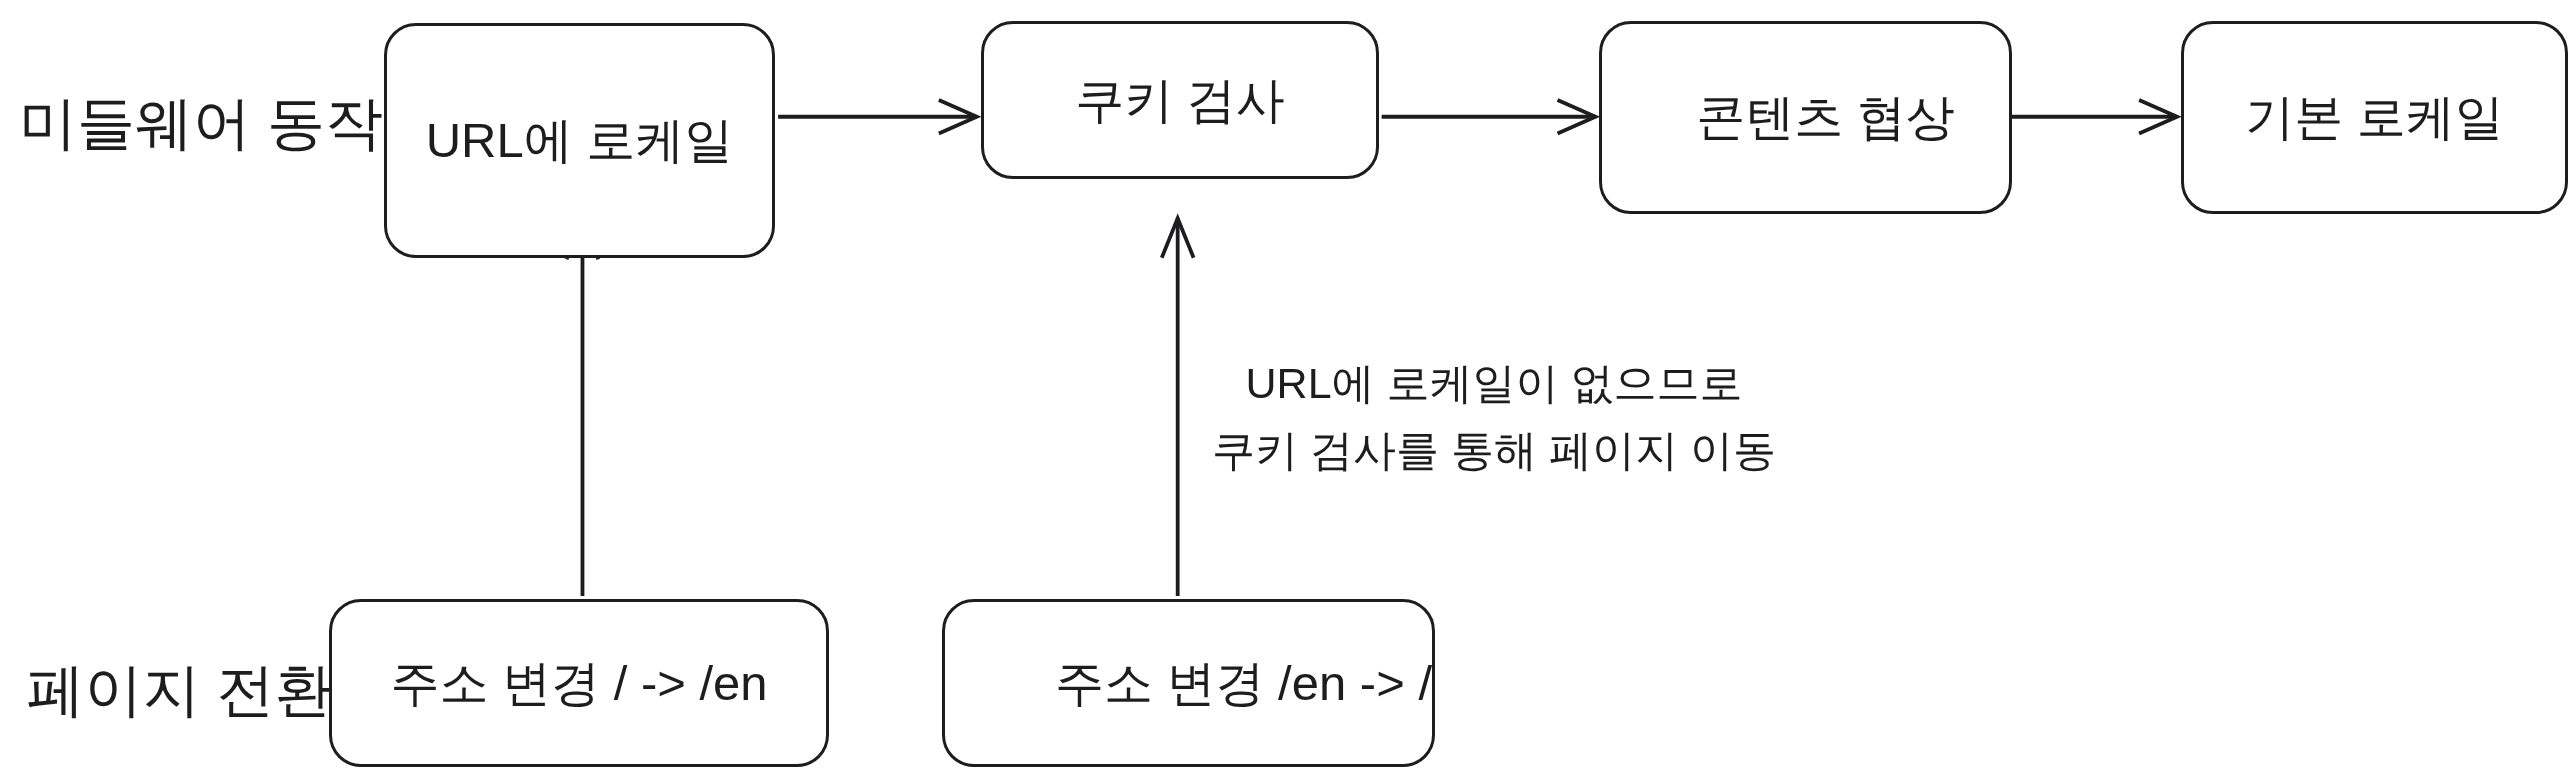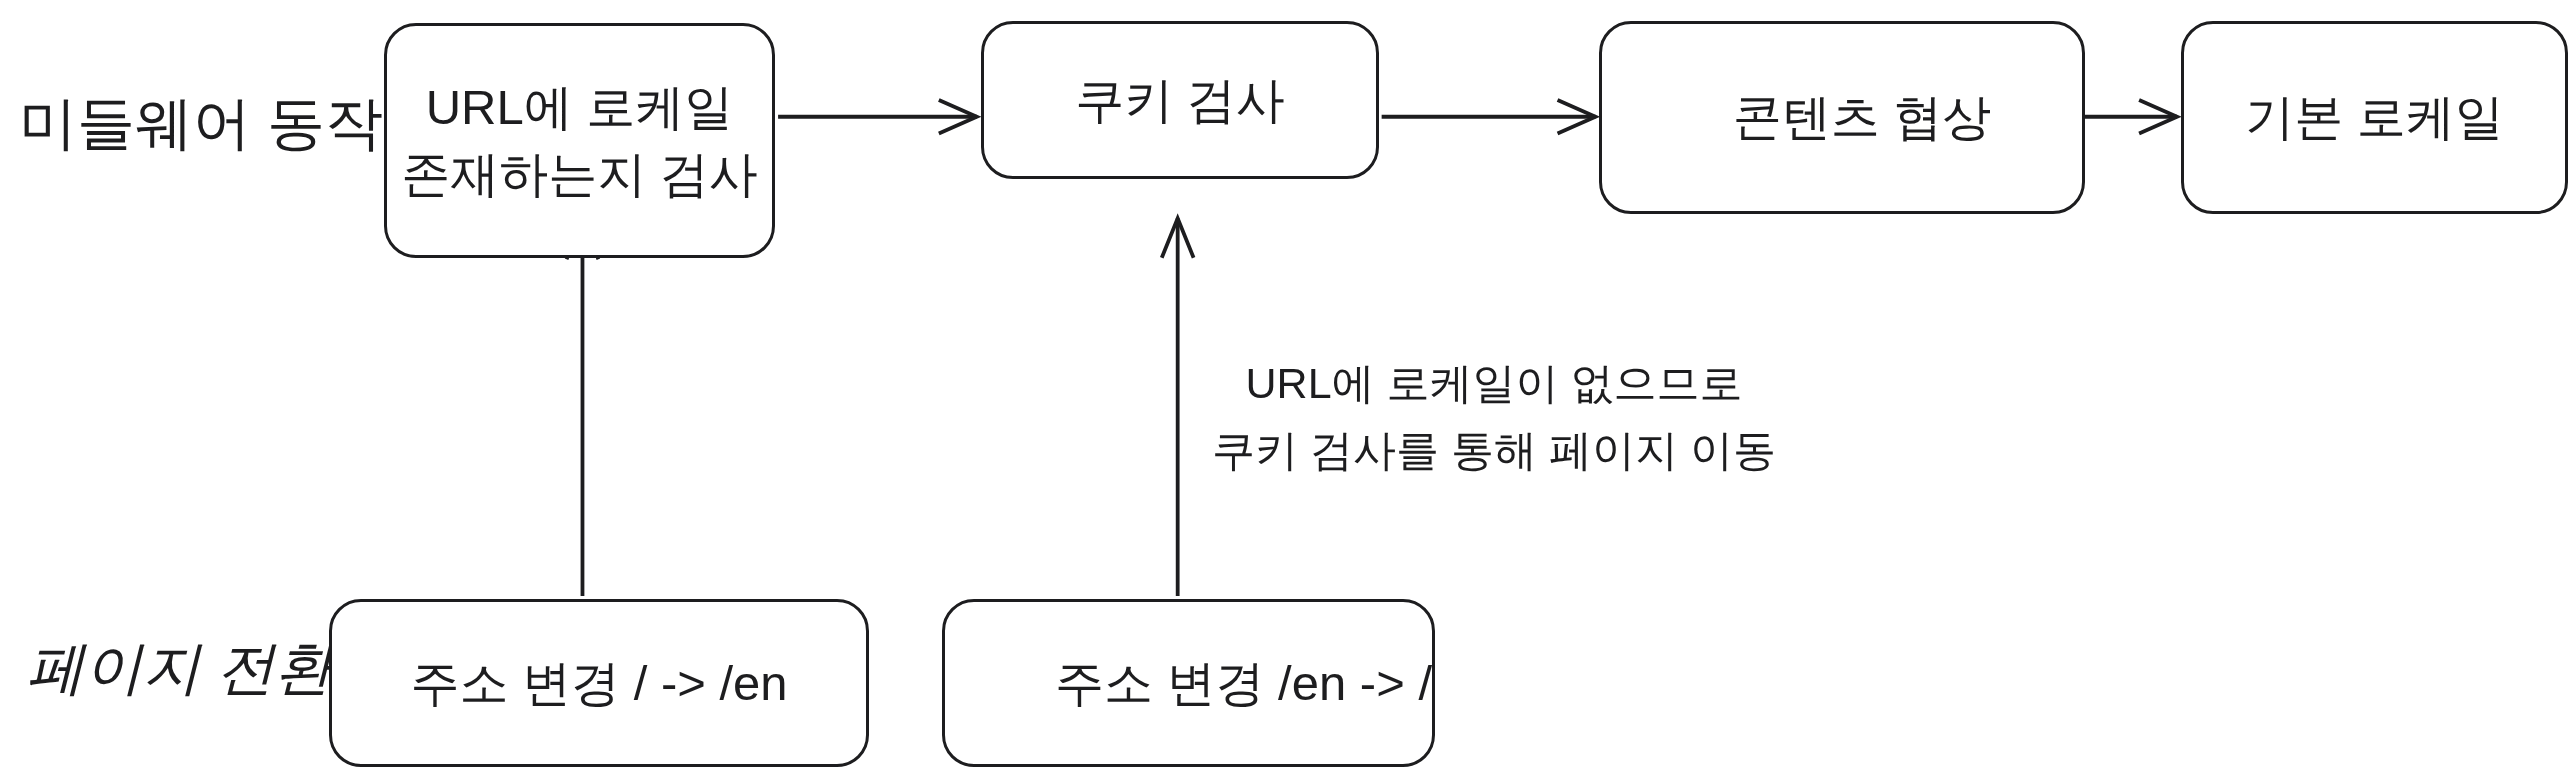--- a/index.html
+++ b/index.html
@@ -44,26 +44,26 @@
   .annotation{
     position:absolute;
     font-size:43px;
     line-height:67px;
     text-align:center;
     white-space:nowrap;
   }
   
   #node-url-locale-check{left:384px;top:23px;width:391px;height:235px;}
   #node-cookie-check{left:981px;top:21px;width:398px;height:158px;}
-  #node-content-negotiation{left:1599px;top:21px;width:486px;height:193px;padding-left:40px;}
+  #node-content-negotiation{left:1599px;top:21px;width:413px;height:193px;padding-left:40px;}
   #node-default-locale{left:2181px;top:21px;width:387px;height:193px;}
-  #node-addr-root-to-en{left:329px;top:599px;width:540px;height:168px;}
+  #node-addr-root-to-en{left:329px;top:599px;width:500px;height:168px;}
   #node-addr-en-to-root{left:942px;top:599px;width:493px;height:168px;align-items:flex-end;}
   #label-middleware{left:19px;top:89px;}
-  #label-page-transition{left:26.5px;top:634px;font-style:italic;}
+  #label-page-transition{left:26.5px;top:656px;}
   #annotation-block{left:1168px;top:350px;width:652px;}
 </style>
 </head>
 <body>
 
 <div class="canvas">
 
   <svg class="edge-layer" viewBox="0 0 3397 1034" xmlns="http://www.w3.org/2000/svg">
 
     <g>
@@ -91,21 +91,20 @@
       <polyline points="1532,340 1553,288 1574,340"></polyline>
     </g>
   </svg>
 
   <div class="row-label" id="label-middleware">미들웨어 동작</div>
 
   <div class="row-label" id="label-page-transition">페이지 전환</div>
 
   <div class="node" id="node-url-locale-check">
     <span>URL에 로케일</span>
-    <span>존재하는지 검사</span>
   </div>
 
   <div class="node" id="node-cookie-check">
     <span>쿠키 검사</span>
   </div>
 
   <div class="node" id="node-content-negotiation">
     <span>콘텐츠 협상</span>
   </div>
 

